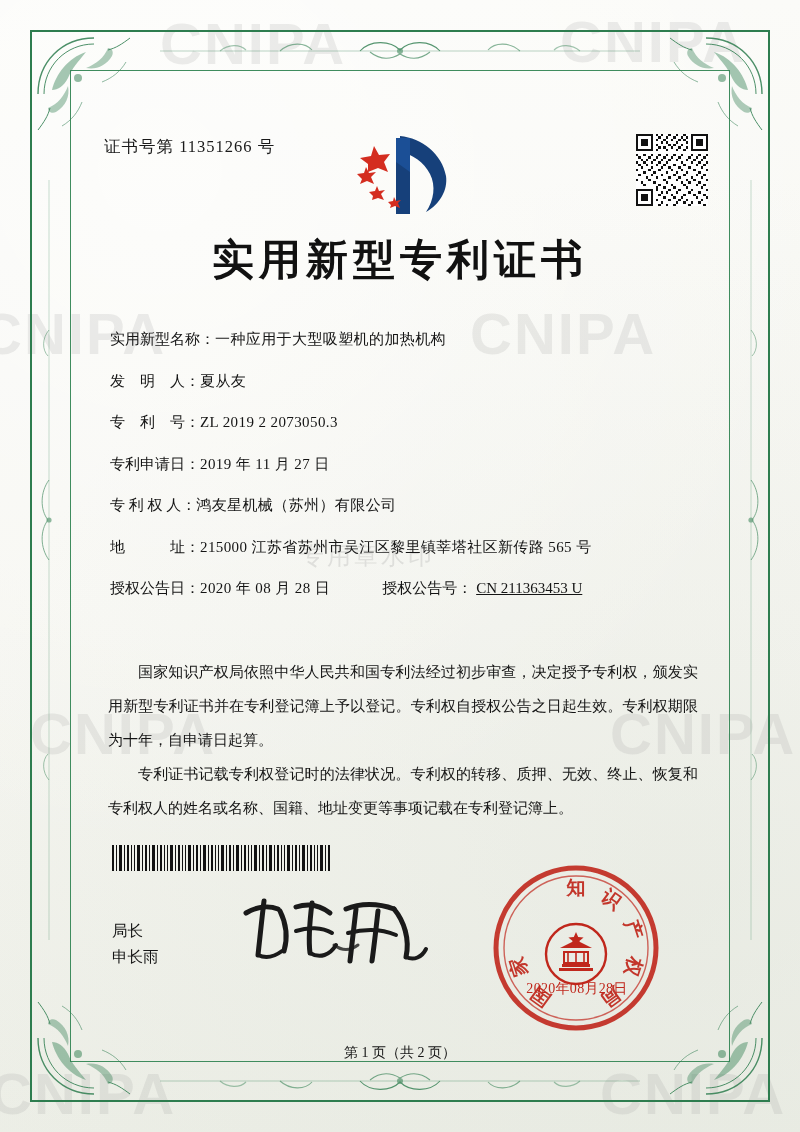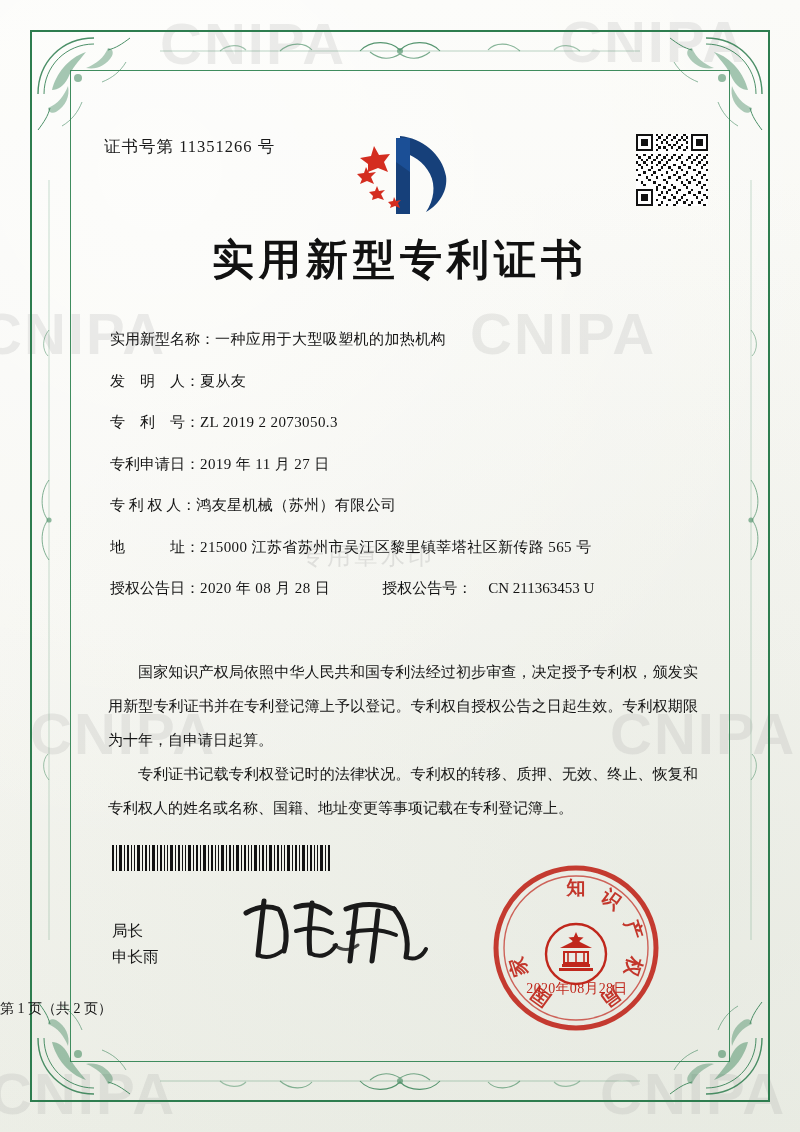--- a/index.html
+++ b/index.html
@@ -165,21 +165,21 @@
     flex: 0 0 auto;
     letter-spacing: 0px;
     white-space: nowrap;
   }
   .fvalue {
     flex: 1 1 auto;
     letter-spacing: .4px;
   }
   .frow.grant .fvalue { flex: 0 0 auto; margin-right: 52px; }
   .frow.grant .flabel2 { flex: 0 0 auto; white-space: nowrap; }
-  .frow.grant .fvalue2 { flex: 1 1 auto; margin-left: 16px; }
+  .frow.grant .fvalue2 { flex: 1 1 auto; margin-left: 4px; text-decoration: underline; }
 
   
   .body-text {
     position: absolute;
     left: 108px; top: 655px;
     width: 590px;
     font-size: 15px;
     line-height: 34px;
     color: #141414;
     text-align: justify;
@@ -223,21 +223,22 @@
     text-align: center;
     font-size: 14px;
     color: #c0271c;
     font-family: Liberation Serif, serif;
     letter-spacing: .3px;
   }
 
   
   .page-num {
     position: absolute;
-    left: 0; right: 0; top: 1000px;
+    left: 0; right: 0; top: 1044px;
+    text-align: center;
     font-size: 14px;
     color: #141414;
   }
   .footer-note {
     position: absolute;
     left: 0; right: 0; top: 1078px;
     text-align: center;
     font-size: 15px;
     color: #222;
     letter-spacing: 1px;

